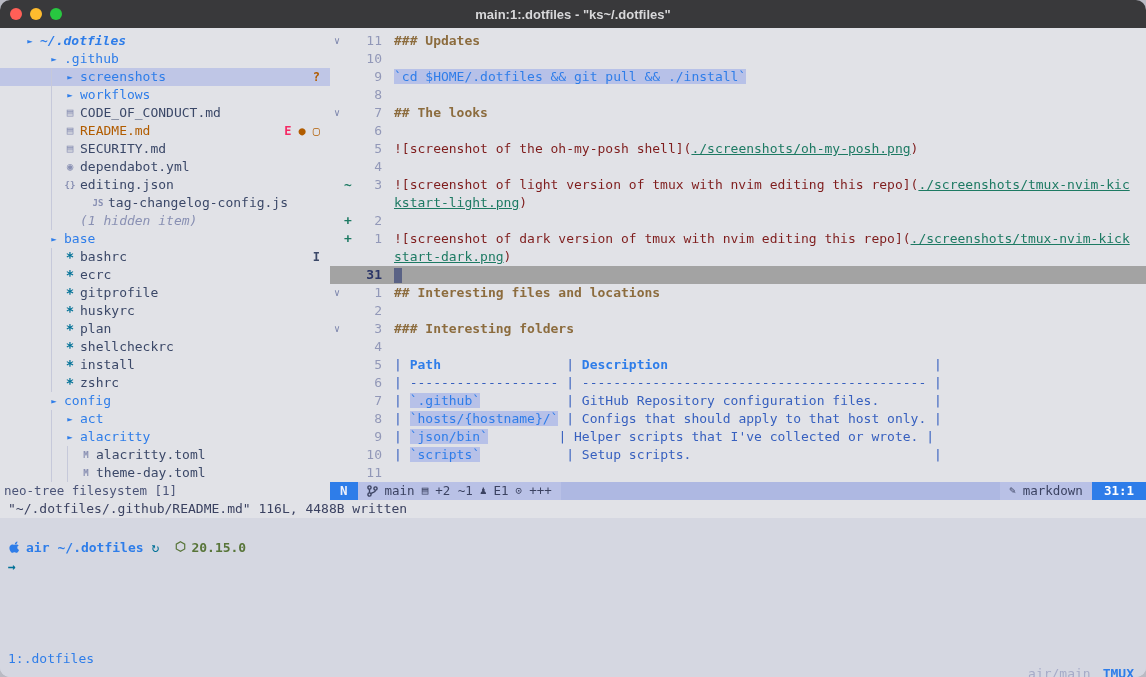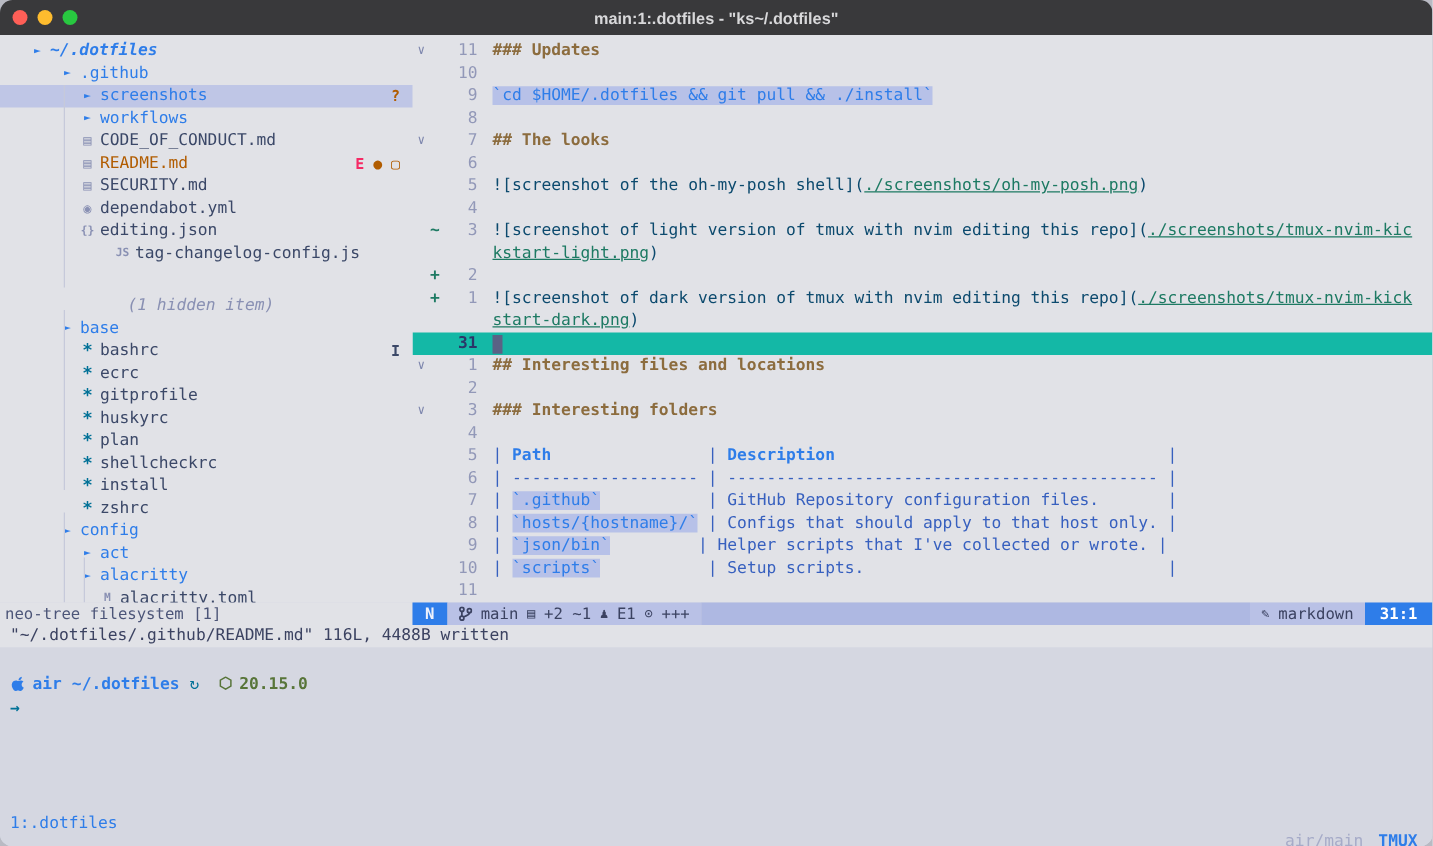--- a/index.html
+++ b/index.html
@@ -33,29 +33,29 @@
   .st-file { color:#3b4868; }
   .st-modified { color:#b15c00; }
   .st-muted { color:#8990b3; font-style:italic; }
   .tr-badges { margin-left:auto; display:flex; gap:7px; font-weight:bold; }
   .tr-badge { font-size:12px; }
   .guide { position:absolute; width:1px; background:#c6c9da; }
 
   
   .editor { flex:1; padding-top:4px; overflow:hidden; }
   .ed-row { height:18px; line-height:18px; display:flex; white-space:pre; }
-  .ed-row.cur { background:#14b8a6; }
+  .ed-row.cur { background:#a3a3a3; }
   .ed-fold { width:14px; flex:none; color:#7d86ad; text-align:center; font-size:10px; }
   .ed-sign { width:12px; flex:none; color:#1d7a63; font-weight:bold; }
   .ed-num { width:26px; flex:none; text-align:right; color:#9298b8; margin-right:12px; }
   .cur .ed-num { color:#2b3668; font-weight:bold; }
   .ed-text { white-space:pre; }
   .sg-head { color:#8c6c3e; font-weight:bold; }
   .sg-code { color:#2e7de9; background:#b7c1e8; }
-  .sg-link { color:#0c4a6e; }
+  .sg-link { color:#7f1d1d; }
   .sg-url  { color:#1d7a63; text-decoration:underline; }
   .sg-pipe { color:#3760bf; }
   .sg-th   { color:#2e7de9; font-weight:bold; }
   .sg-cell { color:#3760bf; }
   .cursor-block { display:inline-block; width:8px; height:15px; background:#5a6285; position:relative; top:2px; }
 
   
   .sline { position:absolute; top:454px; left:0; width:1146px; height:18px; display:flex; font-size:12.5px; }
   .sl-neotree { width:330px; flex:none; background:#e1e2e7; color:#4c5578; padding-left:4px; line-height:18px; white-space:pre; }
   .sl-main { flex:1; display:flex; line-height:18px; }
@@ -152,21 +152,21 @@
             <span class="tr-label st-file">dependabot.yml</span>
           </div>
           <div class="tree-row" style="padding-left: 62px;">
             <span class="tr-icon ic-file-json">{}</span>
             <span class="tr-label st-file">editing.json</span>
           </div>
           <div class="tree-row" style="padding-left: 62px; margin-left: 28px;">
             <span class="tr-icon ic-file-js">JS</span>
             <span class="tr-label st-file">tag-changelog-config.js</span>
           </div>
-          <div class="tree-row" style="padding-left: 84px; margin-top: 24px;">
+          <div class="tree-row" style="padding-left: 62px;">
             <span class="tr-icon ic-none"></span>
             <span class="tr-label st-muted">(1 hidden item)</span>
           </div>
           <div class="tree-row" style="padding-left: 46px;">
             <span class="tr-icon ic-folder-arrow">►</span>
             <span class="tr-label st-folder">base</span>
           </div>
           <div class="tree-row" style="padding-left: 62px;">
             <span class="tr-icon ic-file-rc">*</span>
             <span class="tr-label st-file">bashrc</span>

